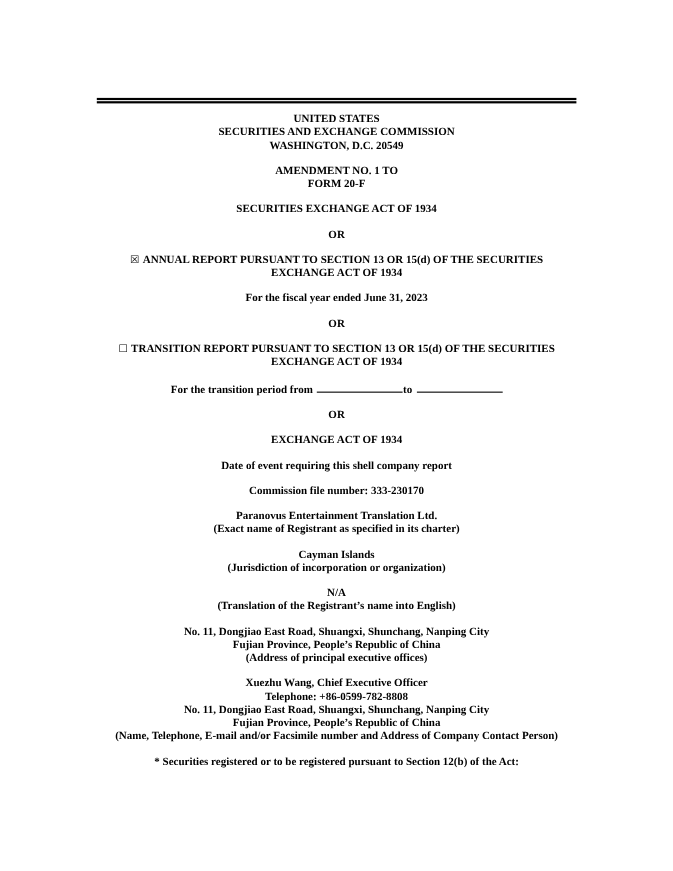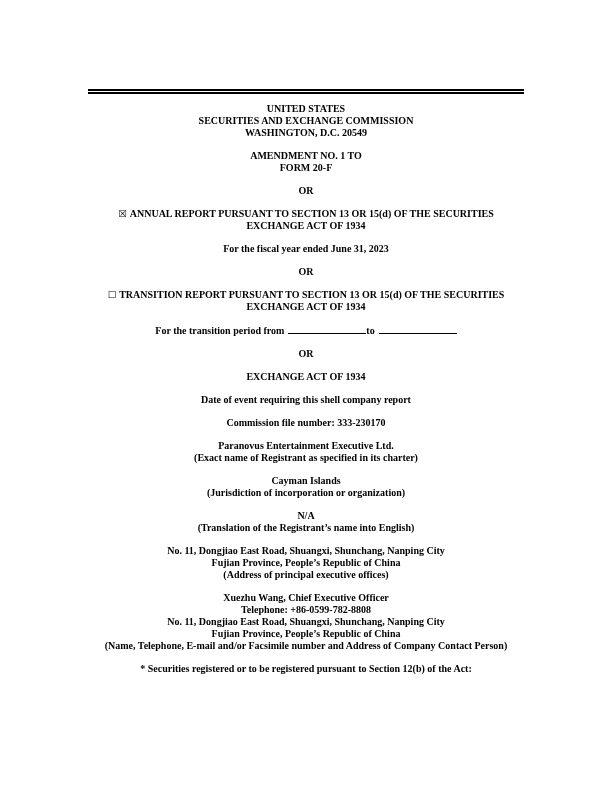--- a/index.html
+++ b/index.html
@@ -65,20 +65,21 @@
       <div>SECURITIES AND EXCHANGE COMMISSION</div>
       <div>WASHINGTON, D.C. 20549</div>
     </div>
 
     <div class="block bold">
       <div>AMENDMENT NO. 1 TO</div>
       <div>FORM 20-F</div>
     </div>
 
     <div class="block bold">
+      <div>SECURITIES EXCHANGE ACT OF 1934</div>
     </div>
 
     <div class="block bold">OR</div>
 
     <div class="block bold">
       <div><span class="cb">☒</span><span>ANNUAL REPORT PURSUANT TO SECTION 13 OR 15(d) OF THE SECURITIES</span></div>
       <div>EXCHANGE ACT OF 1934</div>
     </div>
 
     <div class="block bold">For the fiscal year ended June 31, 2023</div>
@@ -96,21 +97,21 @@
 
     <div class="block bold">
       <div>EXCHANGE ACT OF 1934</div>
     </div>
 
     <div class="block bold">Date of event requiring this shell company report</div>
 
     <div class="block reg">Commission file number: 333-230170</div>
 
     <div class="block">
-      <div class="bold">Paranovus Entertainment Executive Ltd.</div>
+      <div class="bold">Paranovus Entertainment Translation Ltd.</div>
       <div class="reg">(Exact name of Registrant as specified in its charter)</div>
     </div>
 
     <div class="block">
       <div class="bold">Cayman Islands</div>
       <div class="reg">(Jurisdiction of incorporation or organization)</div>
     </div>
 
     <div class="block">
       <div class="bold">N/A</div>

